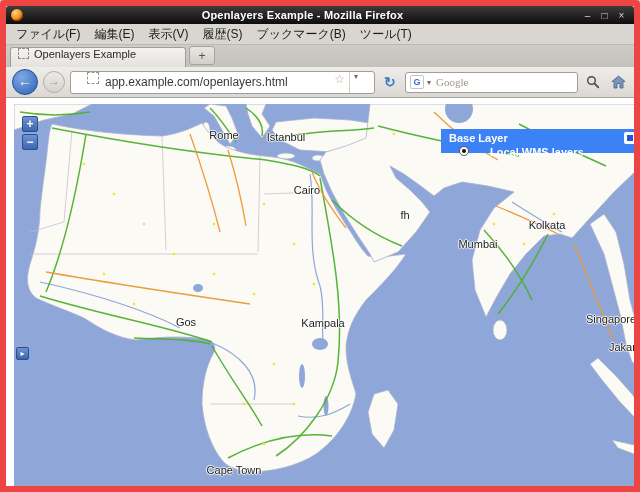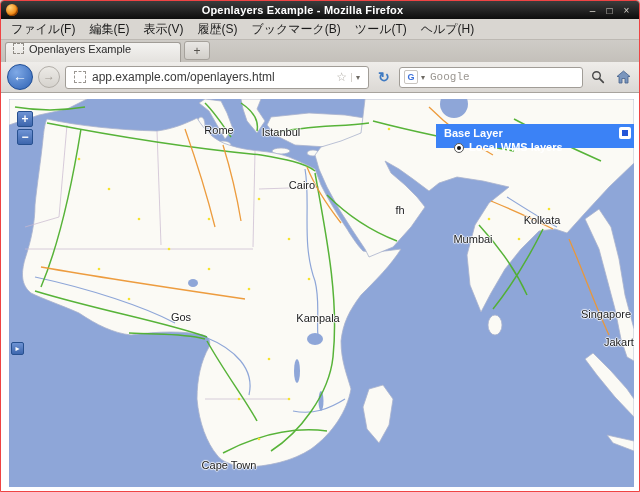--- a/index.html
+++ b/index.html
@@ -1,17 +1,17 @@
 <!DOCTYPE html>
 <html><head>
 <meta charset="utf-8">
 <style>
   html,body{margin:0;padding:0;overflow:hidden;}
   body{width:640px;height:492px;font-family:"Liberation Sans",sans-serif;background:#cfccc7;}
-  .window{width:640px;height:492px;box-sizing:border-box;border:1px solid #ef4444;border-radius:4px 4px 0 0;display:flex;flex-direction:column;background:#d9d6d1;}
+  .window{width:640px;height:492px;box-sizing:border-box;border:6px solid #ef4444;border-radius:4px 4px 0 0;display:flex;flex-direction:column;background:#d9d6d1;}
 
   
   .titlebar{height:18px;flex:0 0 18px;background:linear-gradient(#3c3c3c,#0d0d0d);border-radius:3px 3px 0 0;display:flex;align-items:center;padding:0 5px;color:#fff;}
   .fx-icon{width:12px;height:12px;border-radius:50%;background:radial-gradient(circle at 35% 30%,#ffd27a,#f28f1c 55%,#c45b06);box-shadow:inset -1px -1px 1px #8a3d00;margin-right:4px;}
   .win-title{flex:1;text-align:center;font-size:11px;font-weight:bold;letter-spacing:.2px;white-space:nowrap;overflow:hidden;}
   .win-btn{width:15px;height:13px;margin-left:2px;display:flex;align-items:center;justify-content:center;font-size:10px;color:#d8d4cc;cursor:default;}
 
   
   .menubar{height:20px;flex:0 0 20px;background:#d9d6d1;border-bottom:1px solid #bdb9b3;display:flex;align-items:center;padding-left:3px;font-size:12px;color:#1b1b1b;}
   .menu-item{padding:2px 7px;white-space:nowrap;}
@@ -20,45 +20,45 @@
   .tabbar{height:22px;flex:0 0 22px;background:linear-gradient(#cfccc7,#c4c0ba);display:flex;align-items:flex-end;padding:0 0 0 4px;}
   .tab{height:20px;width:176px;box-sizing:border-box;background:linear-gradient(#f4f3f1,#e4e2de);border:1px solid #a19d97;border-bottom:none;border-radius:3px 3px 0 0;display:flex;gap:5px;padding:0 7px;font-size:11px;color:#2a2a2a;}
   .tab-favicon{width:9px;height:9px;border:1px dashed #8f8b85;flex:0 0 auto;}
   .tab-label{white-space:nowrap;overflow:hidden;}
   .newtab{width:24px;height:17px;margin:0 0 2px 3px;border:1px solid #a6a29c;border-radius:3px;background:linear-gradient(#e9e7e4,#d2cfca);display:flex;align-items:center;justify-content:center;font-size:12px;line-height:1;color:#55524d;}
 
   
   .navbar{height:30px;flex:0 0 30px;background:linear-gradient(#efedea,#dbd8d4);border-bottom:1px solid #a8a49e;display:flex;align-items:center;padding:0 6px;gap:5px;}
   .btn-back{width:24px;height:24px;border-radius:50%;background:radial-gradient(circle at 35% 30%,#7fa9e6,#2e62b4);border:1px solid #1d4c95;color:#fff;font-size:14px;line-height:22px;text-align:center;font-weight:bold;flex:0 0 auto;}
   .btn-forward{width:20px;height:20px;border-radius:50%;background:linear-gradient(#eceae6,#d6d3ce);border:1px solid #b2aea8;color:#a09b93;font-size:12px;line-height:18px;text-align:center;font-weight:bold;flex:0 0 auto;}
-  .urlbar{flex:1 1 auto;height:21px;background:#fff;border:1px solid #a19d97;border-radius:3px;display:flex;align-items:center;padding:0 8px;gap:4px;min-width:0;}
+  .urlbar{flex:1 1 auto;height:21px;background:#fff;border:1px solid #a19d97;border-radius:3px;display:flex;padding:0 16px;gap:4px;min-width:0;}
   .site-icon{width:10px;height:10px;border:1px dashed #9a9691;flex:0 0 auto;}
   .url-input{flex:1 1 auto;min-width:0;border:none;outline:none;background:transparent;font-family:"Liberation Sans",sans-serif;font-size:12px;color:#3a3a3a;}
   .star-icon{color:#b0aca5;font-size:12px;flex:0 0 auto;}
   .url-drop{border-left:1px solid #d4d1cc;padding-left:4px;color:#6e6a64;font-size:8px;flex:0 0 auto;}
   .btn-reload{width:20px;height:20px;display:flex;align-items:center;justify-content:center;color:#3f7ac2;font-size:14px;font-weight:bold;flex:0 0 auto;}
   .searchbar{flex:0 0 122px;height:21px;background:#fff;border:1px solid #a19d97;border-radius:3px;display:flex;align-items:center;padding:0 4px;gap:3px;box-sizing:border-box;}
   .g-icon{width:12px;height:12px;border-radius:2px;background:#fff;border:1px solid #c9c5c0;color:#3a6fd8;font-size:9px;font-weight:bold;line-height:12px;text-align:center;flex:0 0 auto;}
   .search-drop{color:#6e6a64;font-size:8px;flex:0 0 auto;}
-  .search-input{flex:1 1 auto;min-width:0;border:none;outline:none;background:transparent;font-family:Liberation Mono, monospace;font-size:11px;color:#3a3a3a;}
+  .search-input{flex:1 1 auto;min-width:0;border:none;outline:none;background:transparent;font-family:Liberation Serif, serif;font-size:11px;color:#3a3a3a;}
   .search-input::placeholder{color:#9b9791;}
   .btn-mag,.btn-home{width:20px;height:20px;display:flex;align-items:center;justify-content:center;flex:0 0 auto;}
 
   
   .content{flex:1 1 auto;background:#ffffff;position:relative;overflow:hidden;}
   .map{position:absolute;left:8px;top:6px;width:625px;height:388px;background:#8ea6d8;overflow:hidden;}
   .map svg{position:absolute;left:0;top:0;}
   .city-label{position:absolute;transform:translate(-50%,-50%);font-family:Liberation Sans, sans-serif;font-size:11px;color:#222;white-space:nowrap;z-index:3;text-shadow:-1px 0 1px #fff,1px 0 1px #fff,0 -1px 1px #fff,0 1px 1px #fff;}
   .zoom-btn{position:absolute;left:8px;width:16px;height:16px;box-sizing:border-box;background:linear-gradient(#6e93d4,#3d66ad);border:1px solid #27508f;border-radius:2px;color:#fff;font-size:12px;font-weight:bold;line-height:14px;text-align:center;z-index:5;}
   .zoom-in{top:12px;}
   .zoom-out{top:30px;}
   .edge-btn{position:absolute;left:2px;top:243px;width:13px;height:13px;box-sizing:border-box;background:linear-gradient(#6e93d4,#3d66ad);border:1px solid #27508f;border-radius:2px;color:#fff;font-size:8px;line-height:11px;text-align:center;z-index:5;}
   .layerswitcher{position:absolute;right:0;top:25px;width:198px;height:24px;background:#3b82f6;z-index:6;color:#fff;font-family:"Liberation Sans",sans-serif;}
   .ls-title{font-size:11px;font-weight:bold;margin:3px 0 0 8px;}
-  .ls-row{display:flex;align-items:flex-end;gap:5px;margin:2px 0 0 18px;}
+  .ls-row{display:flex;align-items:flex-start;gap:21px;margin:2px 0 0 18px;}
   .radio{width:10px;height:10px;border-radius:50%;background:#fff;border:1px solid #555;box-sizing:border-box;position:relative;}
   .radio.checked::after{content:"";position:absolute;left:2px;top:2px;width:4px;height:4px;border-radius:50%;background:#111;}
   .ls-label{font-size:11px;font-weight:bold;}
   .ls-min{position:absolute;top:3px;right:3px;width:12px;height:12px;background:#fff;border-radius:2px;}
   .ls-min::after{content:"";position:absolute;left:3px;top:3px;width:6px;height:6px;background:#2456d8;}
 </style>
 </head>
 <body>
 
 <div class="window">
@@ -71,21 +71,20 @@
     <span class="win-btn">×</span>
   </div>
 
   <div class="menubar">
     <span class="menu-item">ファイル(F)</span>
     <span class="menu-item">編集(E)</span>
     <span class="menu-item">表示(V)</span>
     <span class="menu-item">履歴(S)</span>
     <span class="menu-item">ブックマーク(B)</span>
     <span class="menu-item">ツール(T)</span>
-    <span class="menu-item">ヘルプ(H)</span>
   </div>
 
   <div class="tabbar">
     <div class="tab">
       <span class="tab-favicon"></span>
       <span class="tab-label">Openlayers Example</span>
     </div>
     <div class="newtab">+</div>
   </div>
 

